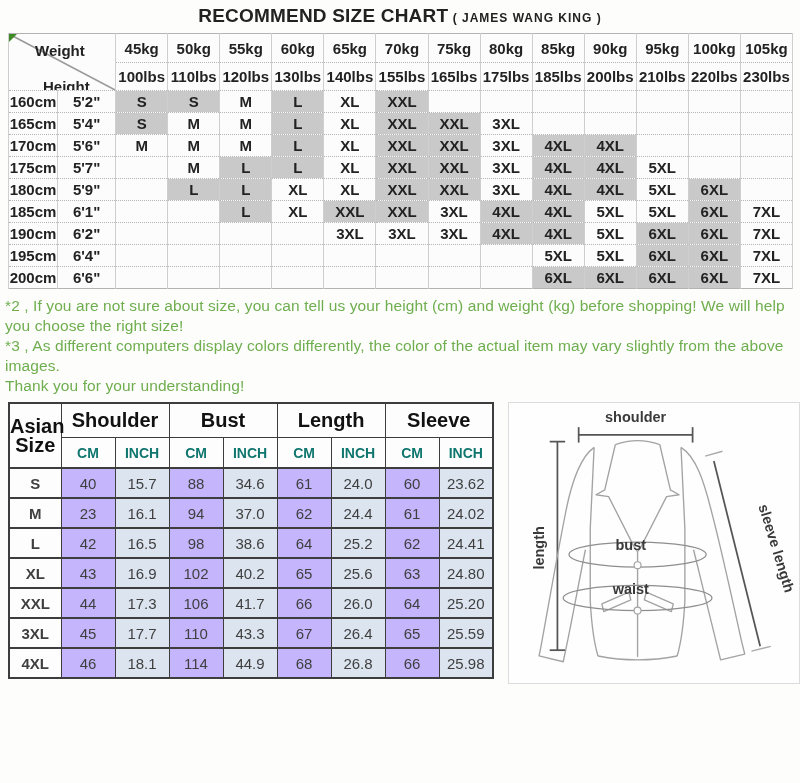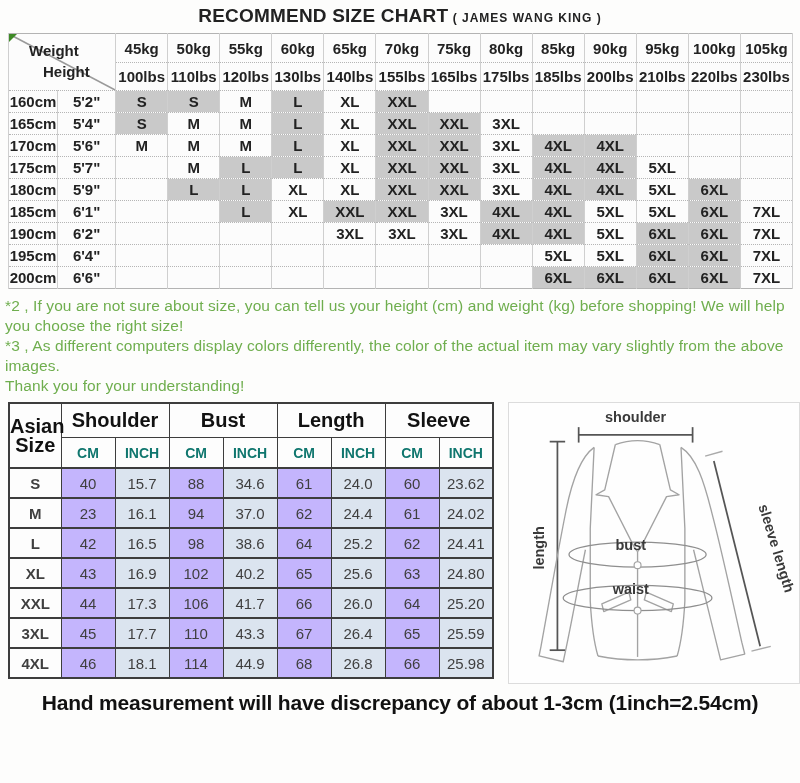--- a/index.html
+++ b/index.html
@@ -35,22 +35,22 @@
     font-weight:bold; font-size:15px; color:#222;
     padding:0; overflow:hidden; white-space:nowrap;
   }
   table.size-table thead tr.kg-row th{ height:28px;}
   table.size-table thead tr.lbs-row th{ height:27px;}
   table.size-table tbody tr{ height:22px;}
   td.size-cell.shaded{ background:#c9c9c9;}
   td.size-cell{ background:#fcfcfc;}
   td.corner-cell{ position:relative; background:#fcfcfc; padding:0;}
   td.corner-cell svg{ position:absolute; inset:0; width:100%; height:100%;}
-  .corner-weight{ position:absolute; left:20px; top:8px; font-size:15px; font-weight:bold;}
-  .corner-height{ position:absolute; left:34px; top:29px; font-size:15px; font-weight:bold;}
+  .corner-weight{ position:absolute; left:26px; top:8px; font-size:15px; font-weight:bold;}
+  .corner-height{ position:absolute; left:34px; top:44px; font-size:15px; font-weight:bold;}
 
   
   .notes{ margin:7px 6px 4px 5px; color:#6fae4e; font-size:15.5px; line-height:20px; letter-spacing:.1px; font-weight:400;}
   .notes p{ margin:0; }
 
   
   .bottom{ display:flex; align-items:flex-start; margin:6px 0 0 8px;}
   table.measure-table{
     border-collapse:collapse; table-layout:fixed; width:484px;
     border:2px solid #3d3d3d; background:#fdfdfd;
@@ -463,14 +463,13 @@
         <g fill="#fefefe" stroke="#a3a3a3" stroke-width="1.2">
           <circle cx="133" cy="168" r="3.6"></circle>
           <circle cx="133" cy="215" r="3.6"></circle>
         </g>
         <text class="diag-label" x="126" y="152" text-anchor="middle">bust</text>
         <text class="diag-label" x="126" y="198" text-anchor="middle">waist</text>
       </svg>
     </div>
   </div>
 
-  <div class="footer">Hand measurement will have discrepancy of about 1-3cm (1inch=2.54cm)</div>
 </div>
 
 </body></html>

